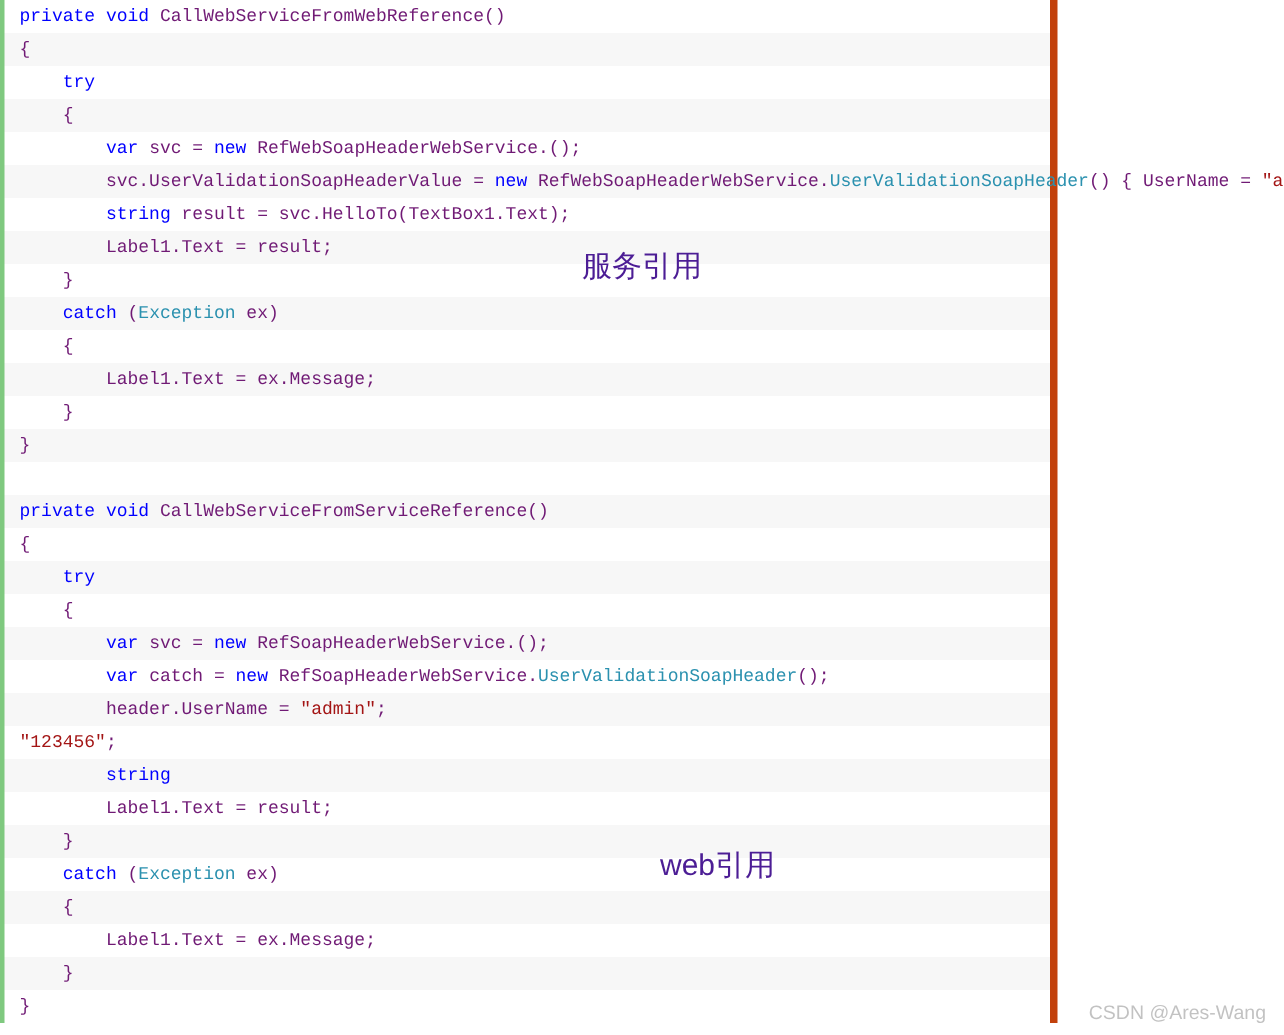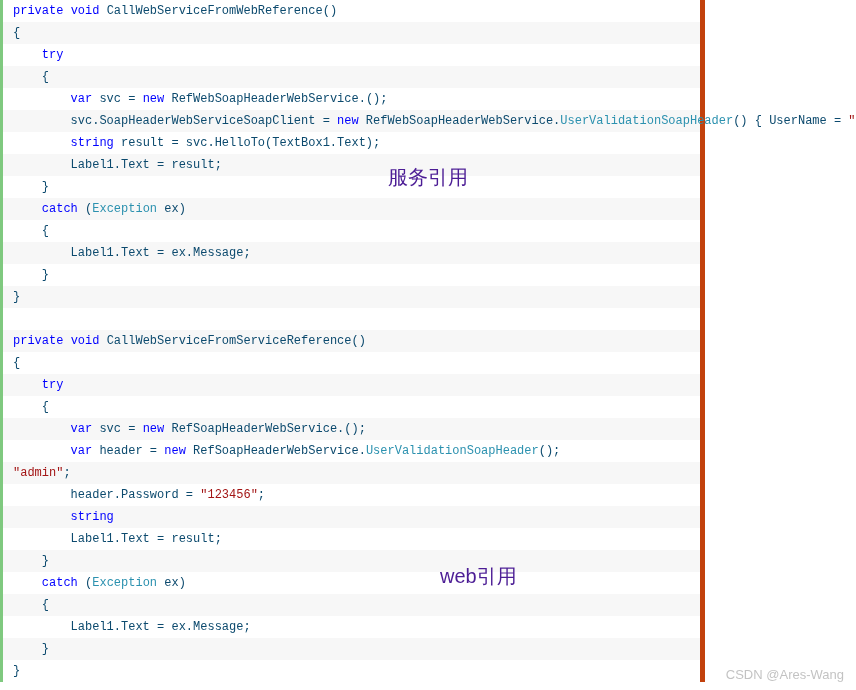--- a/index.html
+++ b/index.html
@@ -30,21 +30,21 @@
   }
   .code-line:nth-child(even) {
     background: #f7f7f7;
   }
   .code-line:nth-child(odd) {
     background: #ffffff;
   }
   .kw { color: #0000ff; }
   .type { color: #2b91af; }
   .str { color: #a31515; }
-  .plain { color: #0c4a6e; }
+  .plain { color: #701a75; }
   .annotation {
     position: absolute;
     color: #4c1d95;
     font-family: "Microsoft YaHei", SimHei, sans-serif;
     font-size: 20px;
     font-weight: normal;
     pointer-events: none;
   }
   #anno1 { top: 164px; left: 388px; }
   #anno2 { top: 563px; left: 440px; }
@@ -61,38 +61,38 @@
 </style>
 </head>
 <body>
 
 <div class="code-container" id="code">
     <div class="code-line"><span class="kw">private</span><span class="plain"> </span><span class="kw">void</span><span class="plain"> CallWebServiceFromWebReference()</span></div>
     <div class="code-line"><span class="plain">{</span></div>
     <div class="code-line"><span class="plain">    </span><span class="kw">try</span></div>
     <div class="code-line"><span class="plain">    {</span></div>
     <div class="code-line"><span class="plain">        </span><span class="kw">var</span><span class="plain"> svc = </span><span class="kw">new</span><span class="plain"> RefWebSoapHeaderWebService.</span><span class="plain">();</span></div>
-    <div class="code-line"><span class="plain">        svc.SoapHeaderWebServiceSoapClient = </span><span class="kw">new</span><span class="plain"> RefWebSoapHeaderWebService.</span><span class="type">UserValidationSoapHeader</span><span class="plain">() { UserName = </span><span class="str">"admin</span></div>
+    <div class="code-line"><span class="plain">        svc.UserValidationSoapHeaderValue = </span><span class="kw">new</span><span class="plain"> RefWebSoapHeaderWebService.</span><span class="type">UserValidationSoapHeader</span><span class="plain">() { UserName = </span><span class="str">"admin</span></div>
     <div class="code-line"><span class="plain">        </span><span class="kw">string</span><span class="plain"> result = svc.HelloTo(TextBox1.Text);</span></div>
     <div class="code-line"><span class="plain">        Label1.Text = result;</span></div>
     <div class="code-line"><span class="plain">    }</span></div>
     <div class="code-line"><span class="plain">    </span><span class="kw">catch</span><span class="plain"> (</span><span class="type">Exception</span><span class="plain"> ex)</span></div>
     <div class="code-line"><span class="plain">    {</span></div>
     <div class="code-line"><span class="plain">        Label1.Text = ex.Message;</span></div>
     <div class="code-line"><span class="plain">    }</span></div>
     <div class="code-line"><span class="plain">}</span></div>
     <div class="code-line"><span class="plain"></span></div>
     <div class="code-line"><span class="kw">private</span><span class="plain"> </span><span class="kw">void</span><span class="plain"> CallWebServiceFromServiceReference()</span></div>
     <div class="code-line"><span class="plain">{</span></div>
     <div class="code-line"><span class="plain">    </span><span class="kw">try</span></div>
     <div class="code-line"><span class="plain">    {</span></div>
     <div class="code-line"><span class="plain">        </span><span class="kw">var</span><span class="plain"> svc = </span><span class="kw">new</span><span class="plain"> RefSoapHeaderWebService.</span><span class="plain">();</span></div>
-    <div class="code-line"><span class="plain">        </span><span class="kw">var</span><span class="plain"> header = </span><span class="kw">new</span><span class="plain"> RefSoapHeaderWebService.</span><span class="type">UserValidationSoapHeader</span><span class="plain">();</span></div>
-    <div class="code-line"><span class="str">"admin"</span><span class="plain">;</span></div>
-    <div class="code-line"><span class="plain">        header.Password = </span><span class="str">"123456"</span><span class="plain">;</span></div>
+    <div class="code-line"><span class="plain">        </span><span class="kw">var</span><span class="plain"> catch = </span><span class="kw">new</span><span class="plain"> RefSoapHeaderWebService.</span><span class="type">UserValidationSoapHeader</span><span class="plain">();</span></div>
+    <div class="code-line"><span class="plain">        header.UserName = </span><span class="str">"admin"</span><span class="plain">;</span></div>
+    <div class="code-line"><span class="str">"123456"</span><span class="plain">;</span></div>
     <div class="code-line"><span class="plain">        </span><span class="kw">string</span></div>
     <div class="code-line"><span class="plain">        Label1.Text = result;</span></div>
     <div class="code-line"><span class="plain">    }</span></div>
     <div class="code-line"><span class="plain">    </span><span class="kw">catch</span><span class="plain"> (</span><span class="type">Exception</span><span class="plain"> ex)</span></div>
     <div class="code-line"><span class="plain">    {</span></div>
     <div class="code-line"><span class="plain">        Label1.Text = ex.Message;</span></div>
     <div class="code-line"><span class="plain">    }</span></div>
     <div class="code-line"><span class="plain">}</span></div>
   </div>
 

